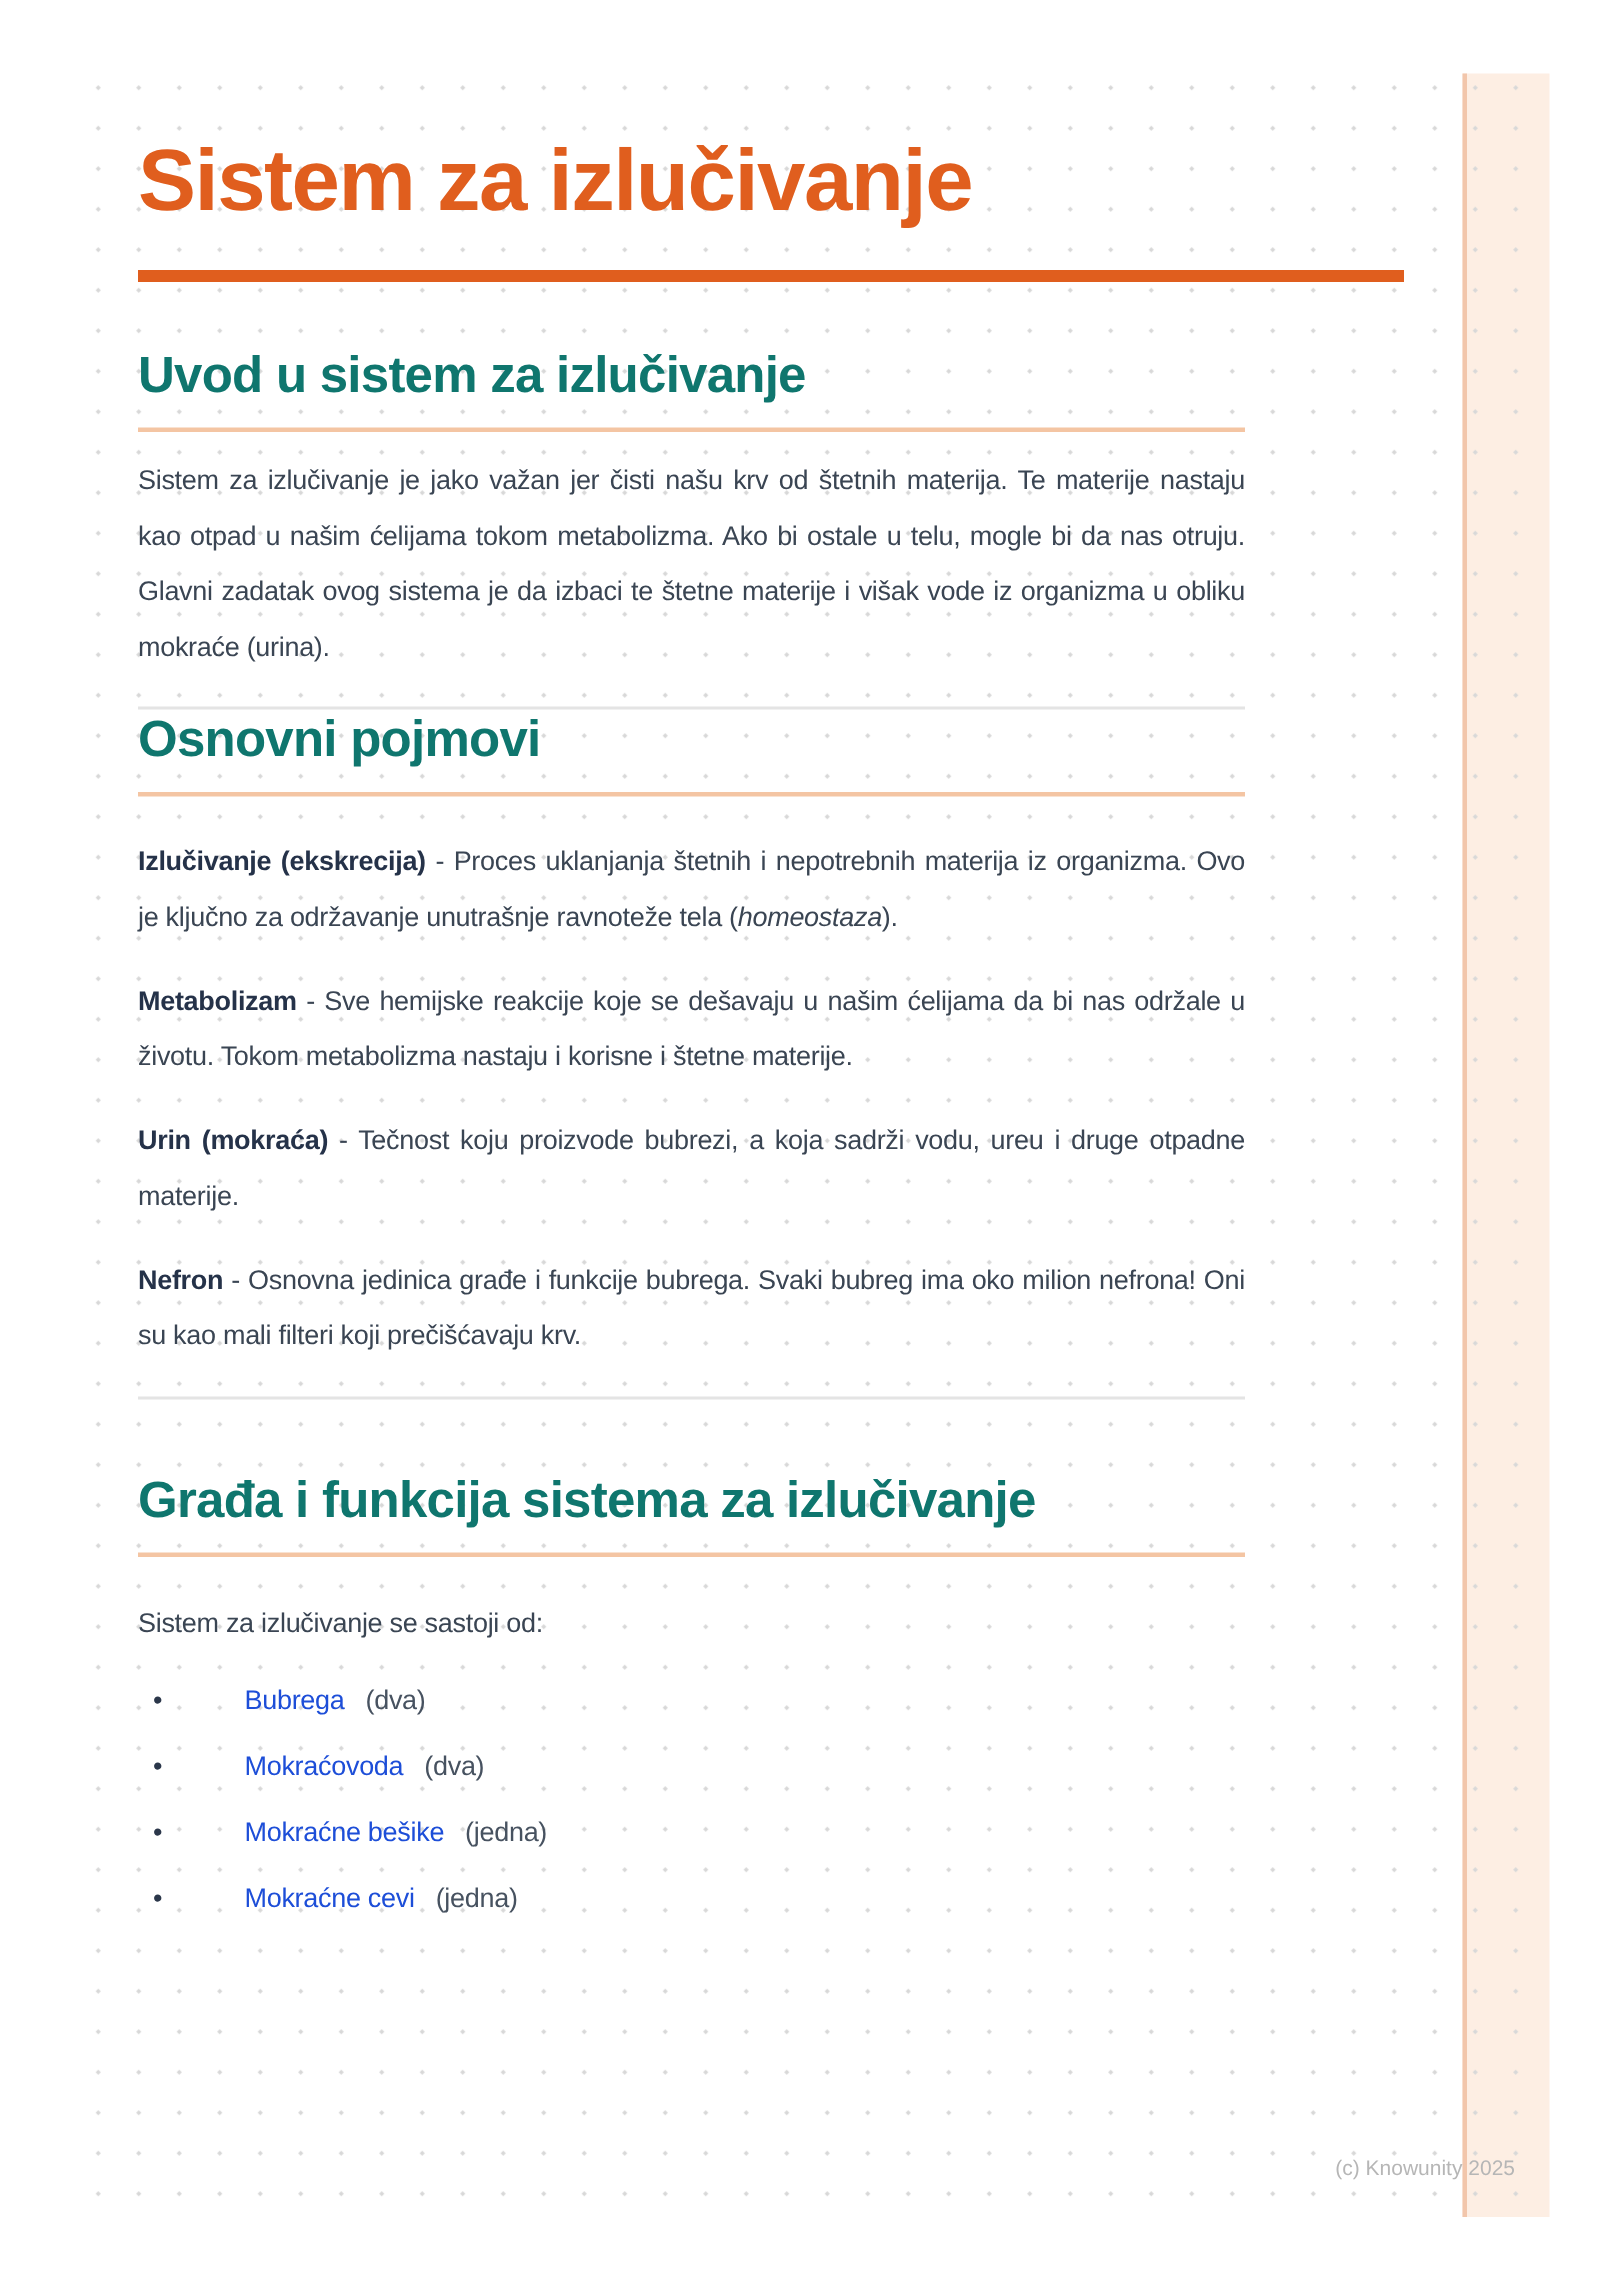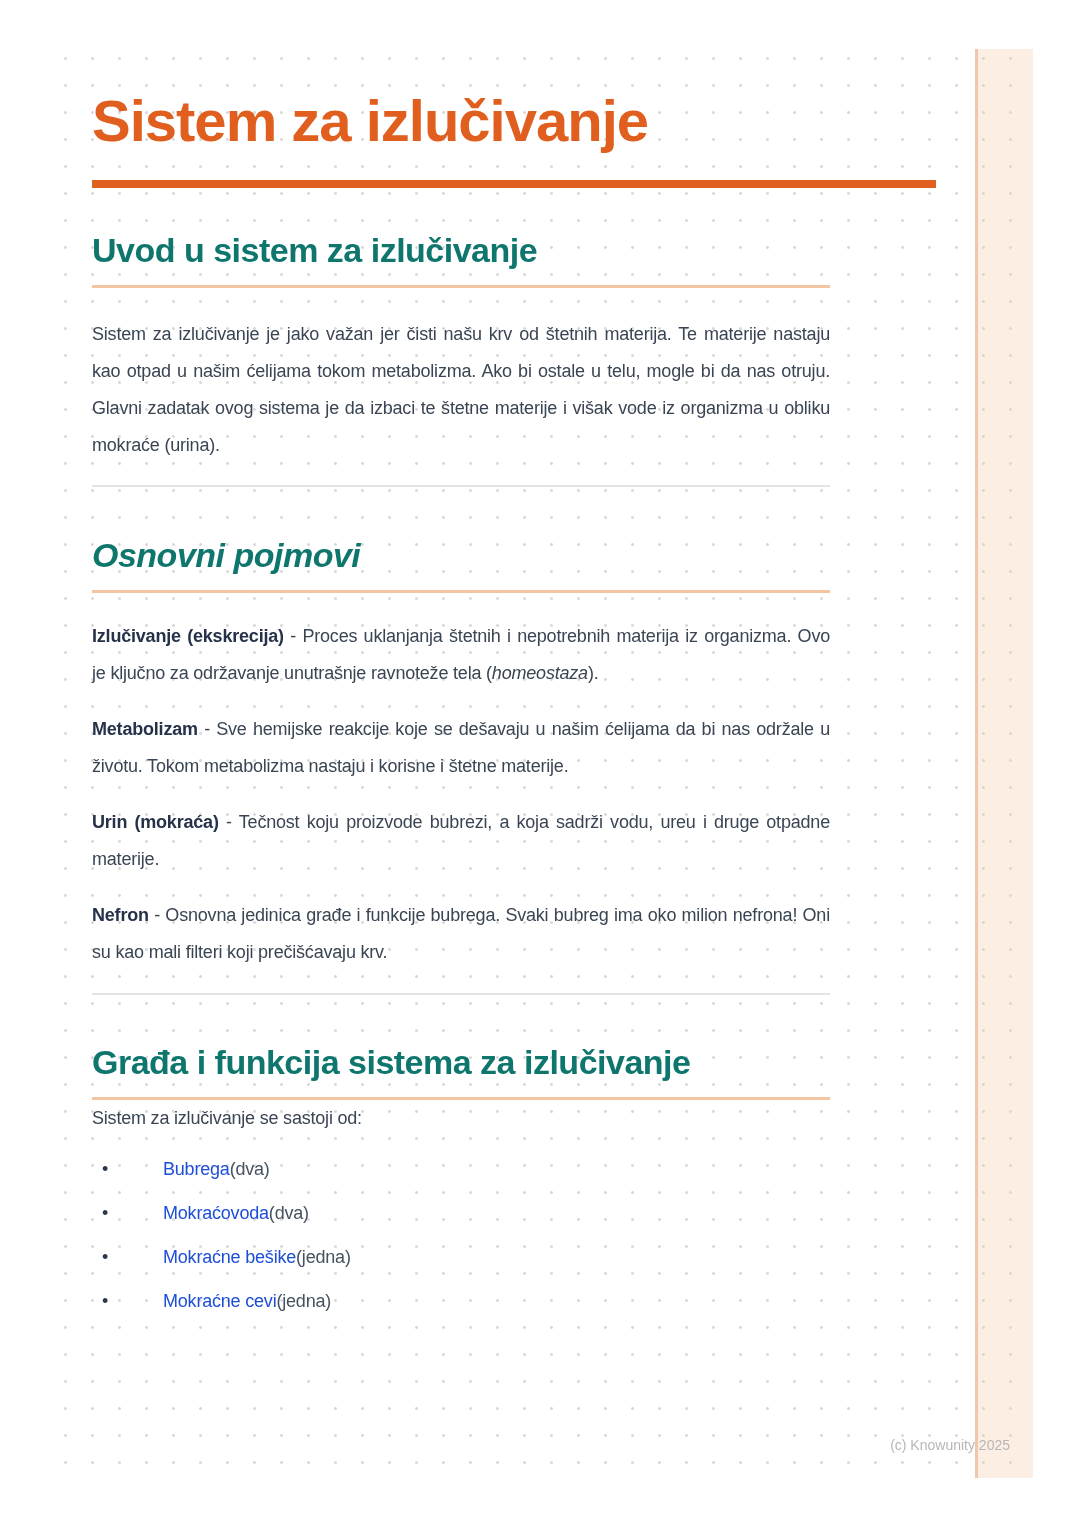--- a/index.html
+++ b/index.html
@@ -23,46 +23,46 @@
   .doc-title{
     margin:0;font-size:58px;line-height:50px;font-weight:bold;
     color:#e05e1e;letter-spacing:-1px;
   }
   .title-rule{width:844px;height:8px;background:#e05e1e;margin-top:34px;}
   .section-heading{
     margin:0;font-size:34px;line-height:40px;font-weight:bold;
     color:#0f766e;letter-spacing:-0.5px;
   }
   .mt-uvod{margin-top:42px;}
-  .mt-osnovni{margin-top:48px;font-style:italic;}
+  .mt-osnovni{}
   .mt-gradja{margin-top:47px;}
   .heading-rule{height:3px;background:#f4c5a3;margin-top:15px;}
   .body-text{
     margin:0;font-size:18px;line-height:37px;letter-spacing:-0.2px;
     text-align:justify;color:#3a4553;
   }
-  .intro-paragraph{margin-top:28px;}
+  .intro-paragraph{margin-top:14px;}
   .divider{height:2px;background:#e4e4e4;}
   .divider-1{margin-top:21px;}
   .divider-2{margin-top:22px;}
   .definitions{margin-top:25px;}
   .definition{margin-bottom:19px;}
   .term{font-weight:bold;color:#253249;}
   .italic{font-style:italic;}
-  .lead-line{text-align:left;}
+  .lead-line{margin-top:26px;text-align:left;}
   .bullet-list{list-style:none;margin:14px 0 0 0;padding:0;}
   .bullet-list li{
     display:flex;align-items:flex-start;line-height:37px;margin-bottom:7px;
     font-size:18px;letter-spacing:-0.2px;color:#3a4553;
   }
   .bullet-marker{
     width:13px;margin-left:10px;flex:0 0 auto;color:#2b374a;font-size:18px;
   }
   .bullet-name{font-weight:normal;color:#1d4ed8;margin-left:48px;}
-  .bullet-note{margin-left:0;color:#475260;}
+  .bullet-note{margin-left:14px;color:#475260;}
   .footer-credit{
     position:absolute;top:1437px;right:70px;z-index:4;
     font-size:14px;color:#b6b6b6;letter-spacing:0;
   }
 </style>
 </head>
 <body>
 
 <div class="peach-band"></div>
 <div class="dot-grid"></div>

